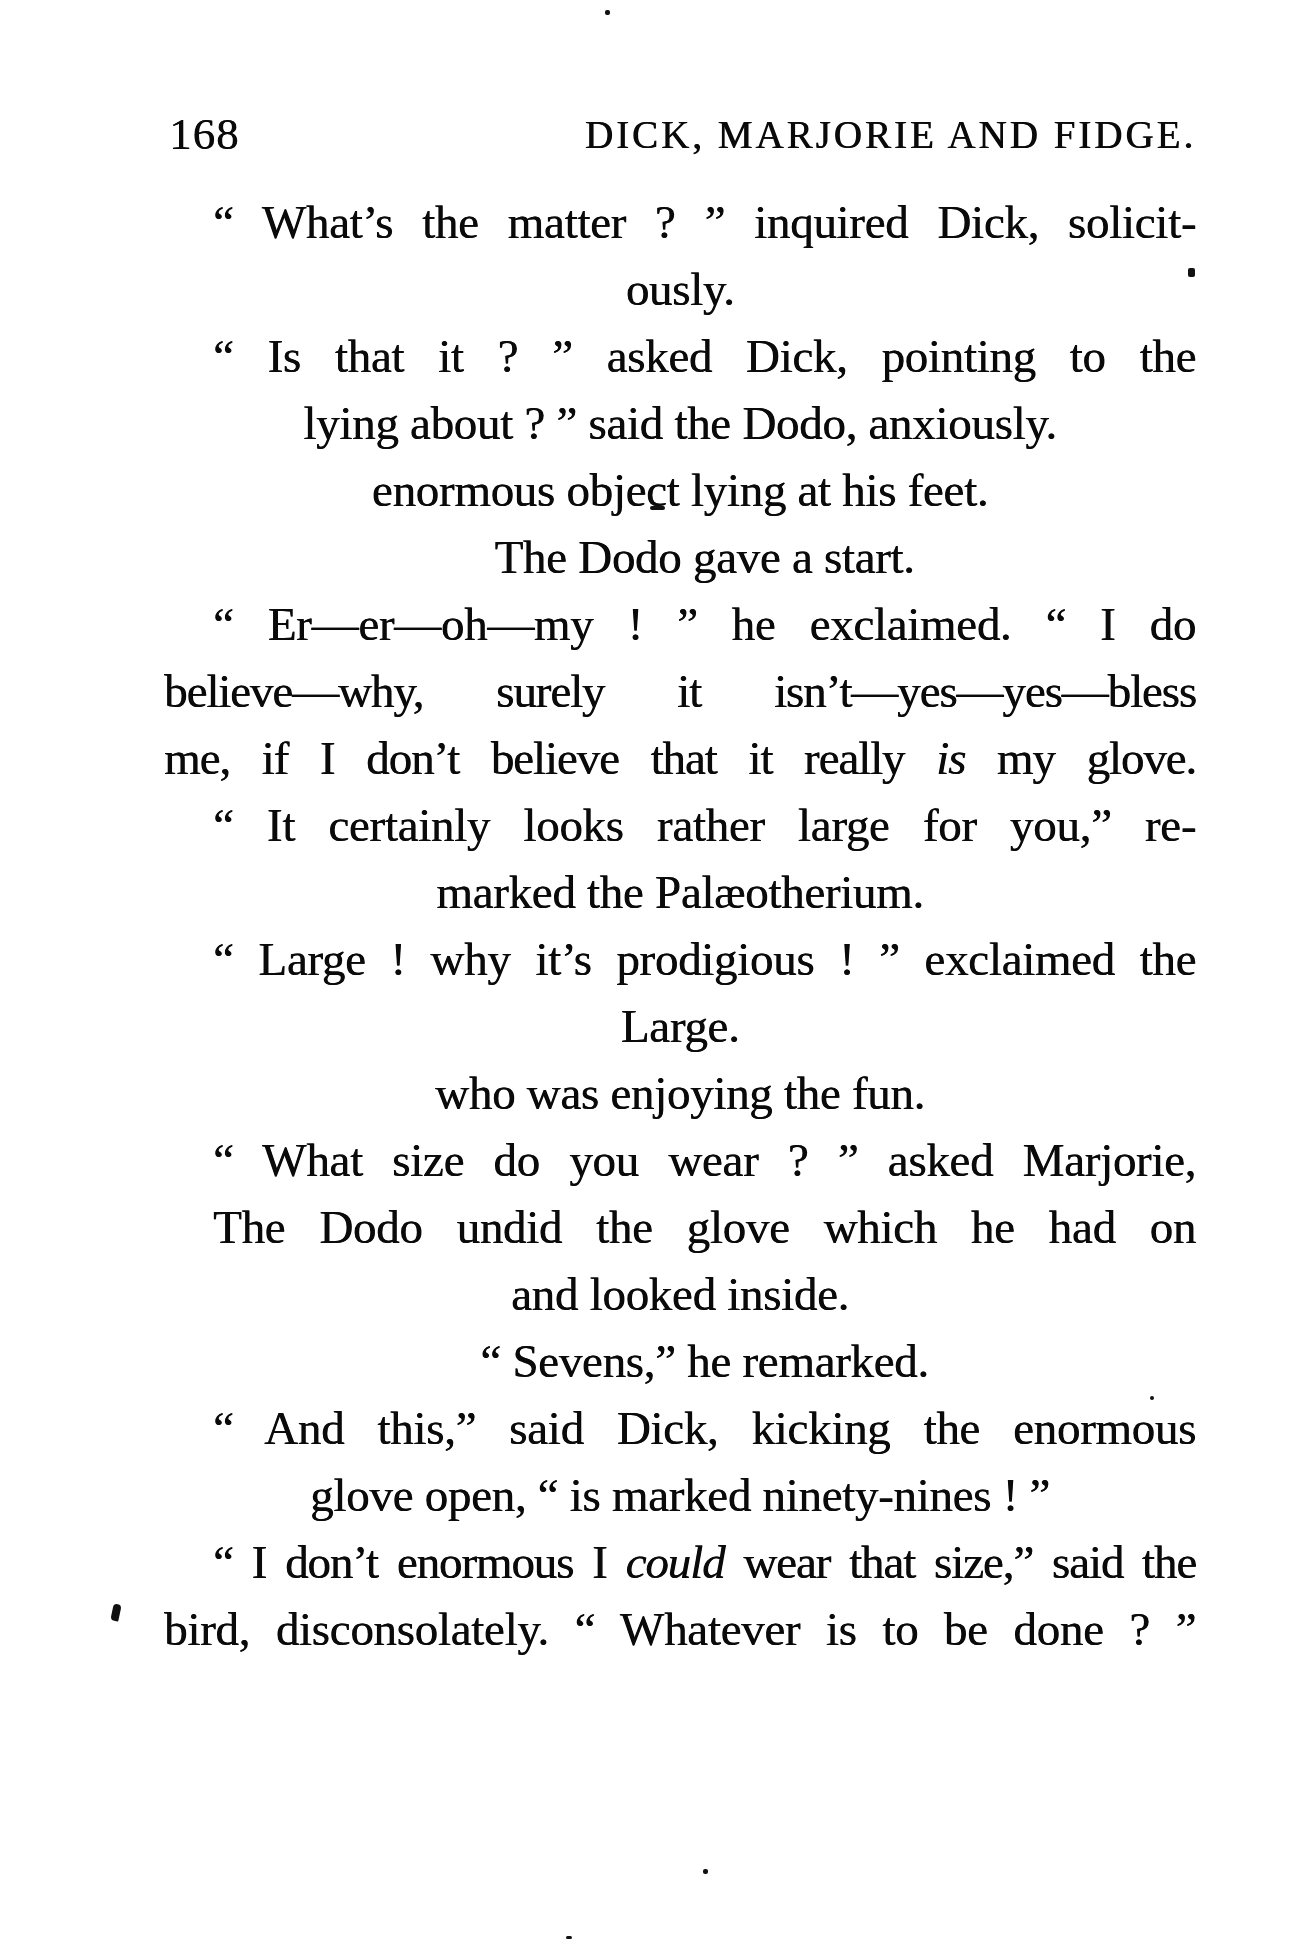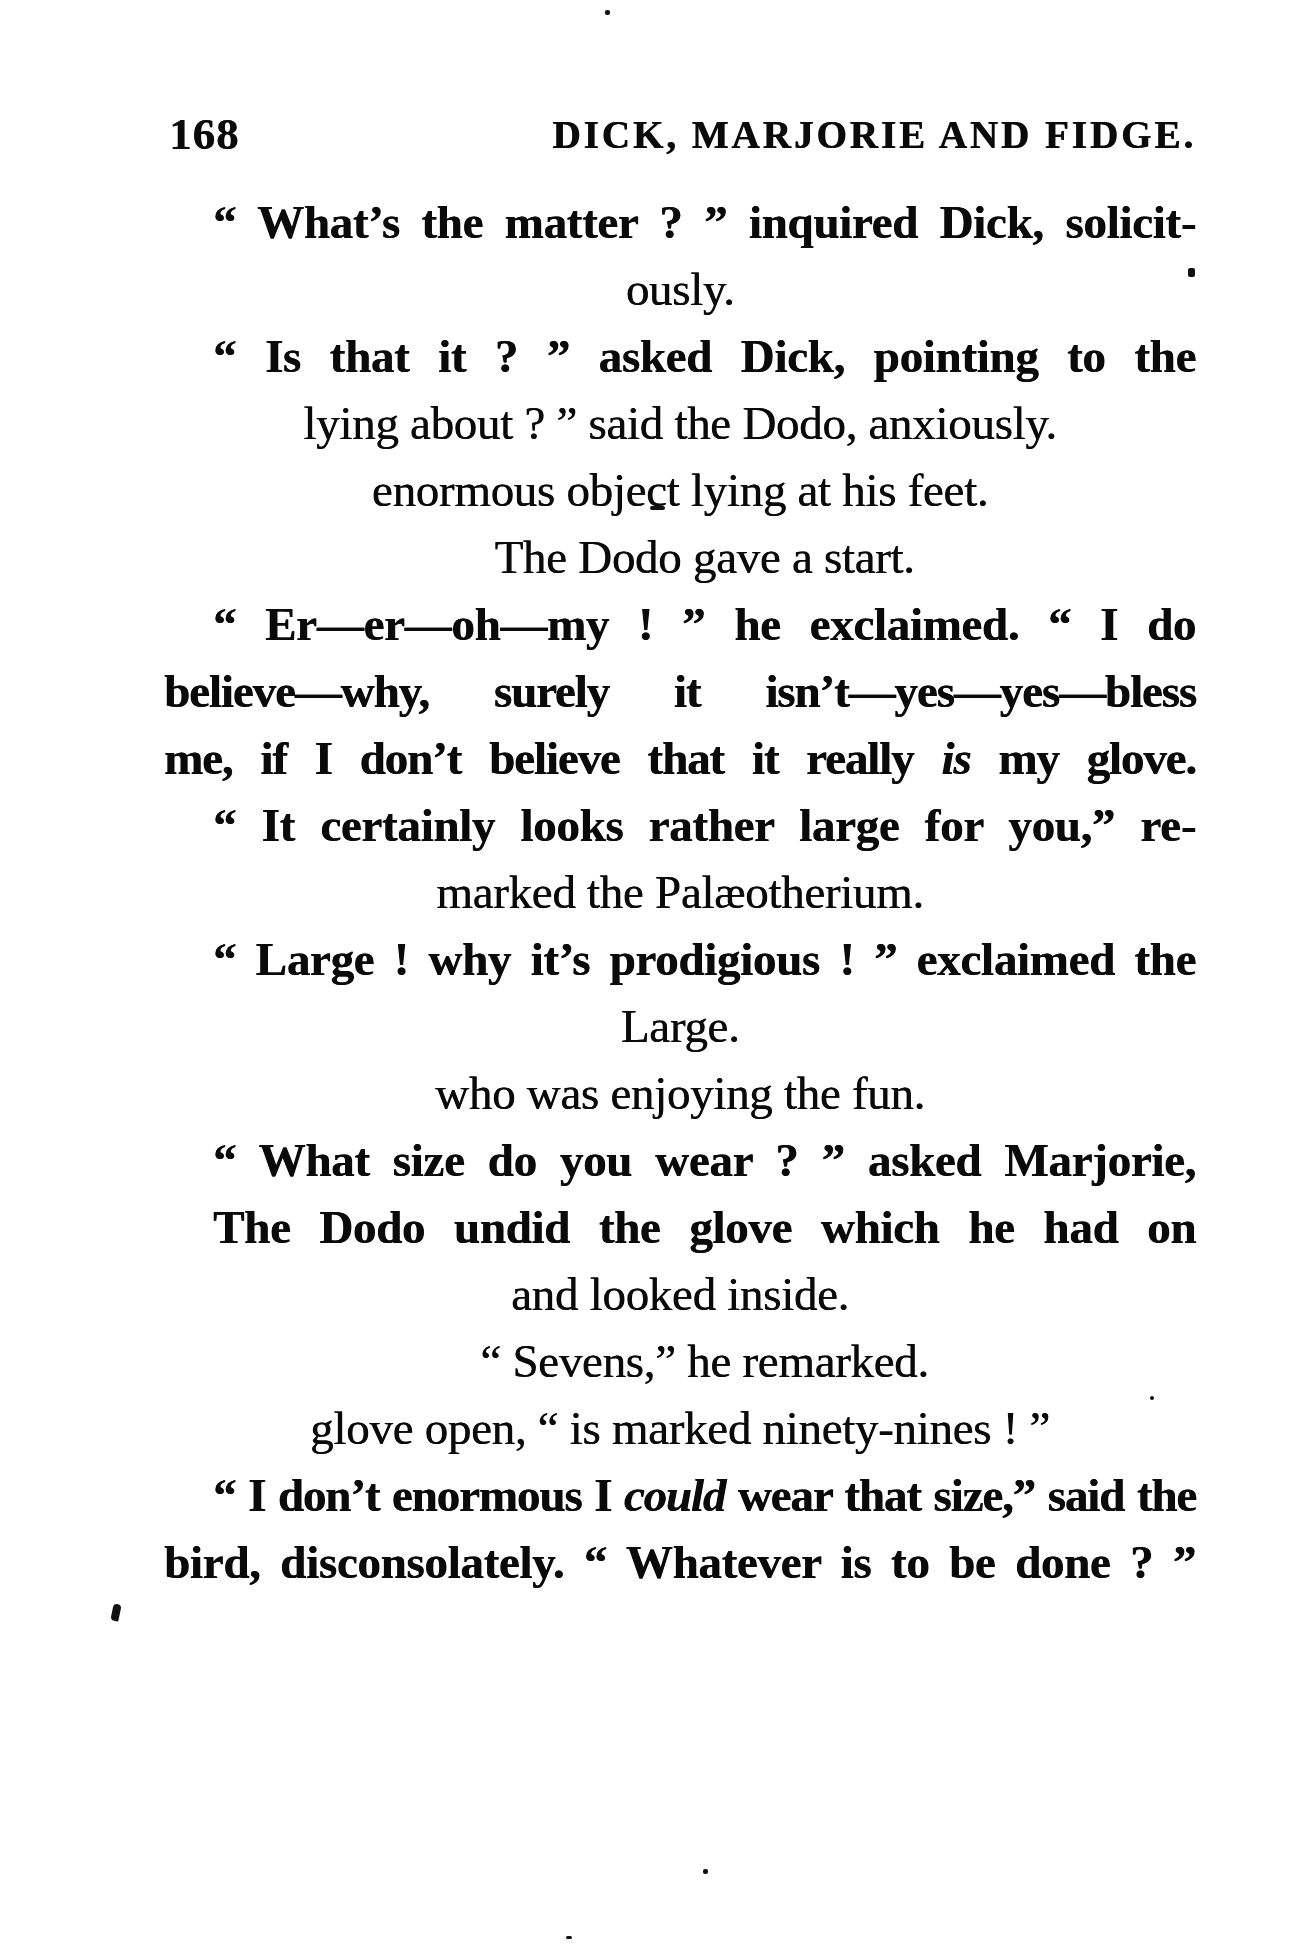--- a/index.html
+++ b/index.html
@@ -12,21 +12,20 @@
     font-family: "Liberation Serif", serif;
     color: #0a0a0a;
   }
   
   .running-head {
     position: absolute;
     top: 106px;
     left: 164px;
     width: 1032px;
     height: 52px;
-    font-weight: bold;
   }
   .pagenum {
     position: absolute;
     left: 5px;
     top: 2px;
     font-size: 45px;
     letter-spacing: 1px;
     text-shadow: 0.6px 0 0 currentColor;
   }
   .running-title {
@@ -53,21 +52,20 @@
     height: 67px;
     letter-spacing: -0.3px;
     text-shadow: 0.5px 0 0 currentColor;
     overflow: visible;
     text-align: center;
   }
   .line.just {
     text-align: justify;
     text-align-last: justify;
     text-justify: inter-word;
-    font-weight: bold;
   }
   .line.indent { text-indent: 49px; }
   .line.tight { letter-spacing: -1.1px; word-spacing: -5px; }
   .line i { font-style: italic; }
   
   .speck {
     position: absolute;
     background: #111;
     border-radius: 2px;
   }
@@ -101,20 +99,21 @@
       <div class="line just tight"><span>me, if I don’t believe that it really </span><i>is</i><span> my glove.</span></div>
       <div class="line just indent"><span>“ It certainly looks rather large for you,” re-</span></div>
       <div class="line"><span>marked the Palæotherium.</span></div>
       <div class="line just indent"><span>“ Large !  why it’s prodigious ! ” exclaimed the</span></div>
       <div class="line"><span>Large.</span></div>
       <div class="line"><span>who was enjoying the fun.</span></div>
       <div class="line just indent"><span>“ What size do you wear ? ” asked Marjorie,</span></div>
       <div class="line just indent"><span>The Dodo undid the glove which he had on</span></div>
       <div class="line"><span>and looked inside.</span></div>
       <div class="line indent"><span>“ Sevens,” he remarked.</span></div>
+      <div class="line just indent"><span>“ And this,” said Dick, kicking the enormous</span></div>
       <div class="line"><span>glove open, “ is marked ninety-nines ! ”</span></div>
       <div class="line just indent tight"><span>“ I don’t enormous I </span><i>could</i><span>  wear that size,” said the</span></div>
       <div class="line just"><span>bird, disconsolately.  “ Whatever is to be done ? ”</span></div>
     </main>
 
   <div class="speck sp1"></div>
   <div class="speck sp2"></div>
   <div class="speck sp3"></div>
   <div class="speck sp4"></div>
   <div class="speck sp5"></div>

